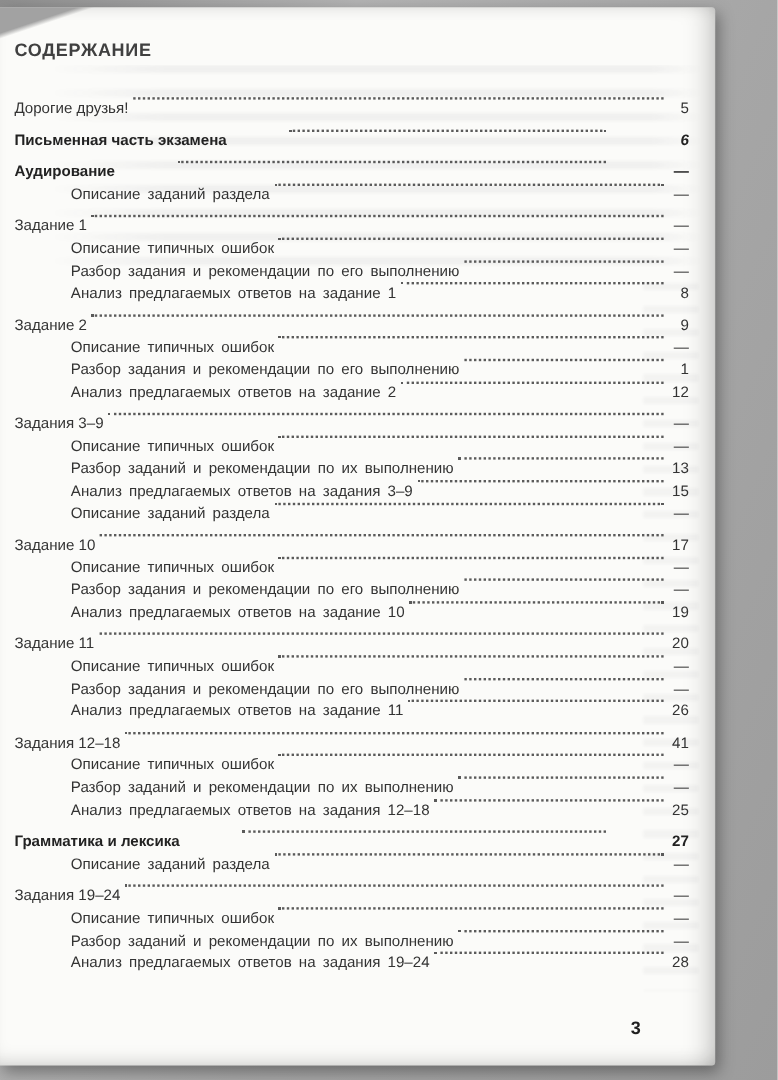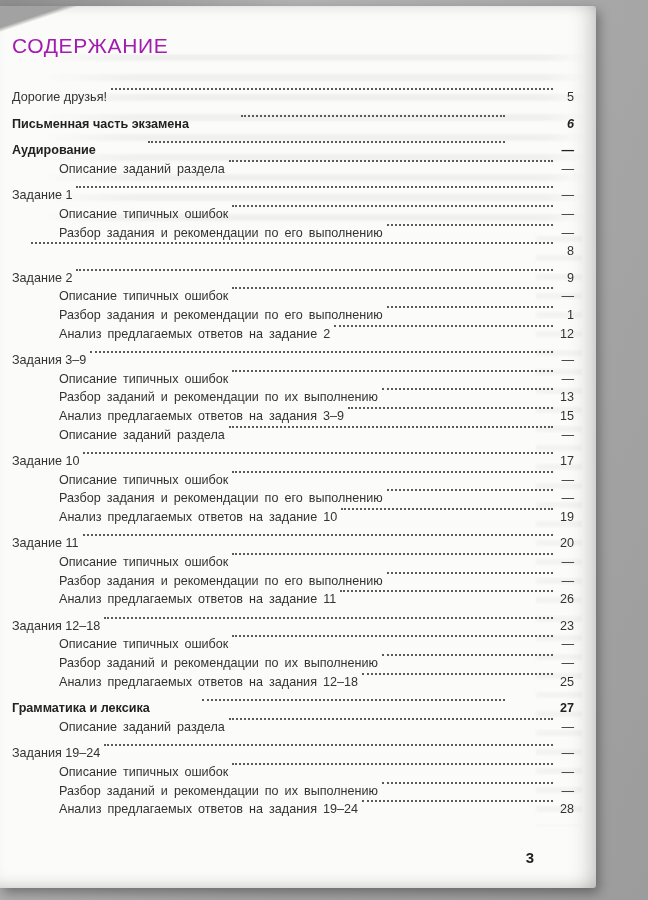--- a/index.html
+++ b/index.html
@@ -34,21 +34,21 @@
   }
   .bleed-right{
     position:absolute;right:14px;top:230px;width:46px;height:590px;
     background:repeating-linear-gradient(to bottom,rgba(60,60,70,.09) 0 6px,transparent 6px 19px);
     filter:blur(1.2px);opacity:.45;pointer-events:none;
   }
   .content{
     position:absolute;left:12px;top:28px;right:22px;color:#2b2b2b;
   }
   .title{
-    font-size:21px;font-weight:normal;letter-spacing:.6px;color:#a21caf;
+    font-size:15px;font-weight:bold;letter-spacing:.6px;color:#404040;
     margin:0 0 30px 0;
   }
   .row{
     display:flex;align-items:flex-start;
     font-size:12.6px;line-height:18.6px;color:#333;
   }
   .row.gap{margin-top:8px;}
   .row.bold{font-weight:bold;color:#222;gap:48px;}
   .row.indent{padding-left:15px;}
   .row .label{white-space:nowrap;}
@@ -106,20 +106,21 @@
           <span class="label">Описание типичных ошибок</span>
           <span class="dots"></span>
           <span class="pg">—</span>
         </div>
         <div class="row indent">
           <span class="label">Разбор задания и рекомендации по его выполнению</span>
           <span class="dots"></span>
           <span class="pg">—</span>
         </div>
         <div class="row indent">
+          <span class="label">Анализ предлагаемых ответов на задание 1</span>
           <span class="dots"></span>
           <span class="pg">8</span>
         </div>
         <div class="row gap">
           <span class="label">Задание 2</span>
           <span class="dots"></span>
           <span class="pg">9</span>
         </div>
         <div class="row indent">
           <span class="label">Описание типичных ошибок</span>
@@ -197,21 +198,21 @@
           <span class="pg">—</span>
         </div>
         <div class="row indent">
           <span class="label">Анализ предлагаемых ответов на задание 11</span>
           <span class="dots"></span>
           <span class="pg">26</span>
         </div>
         <div class="row gap">
           <span class="label">Задания 12–18</span>
           <span class="dots"></span>
-          <span class="pg">23</span>
+          <span class="pg">41</span>
         </div>
         <div class="row indent">
           <span class="label">Описание типичных ошибок</span>
           <span class="dots"></span>
           <span class="pg">—</span>
         </div>
         <div class="row indent">
           <span class="label">Разбор заданий и рекомендации по их выполнению</span>
           <span class="dots"></span>
           <span class="pg">—</span>

